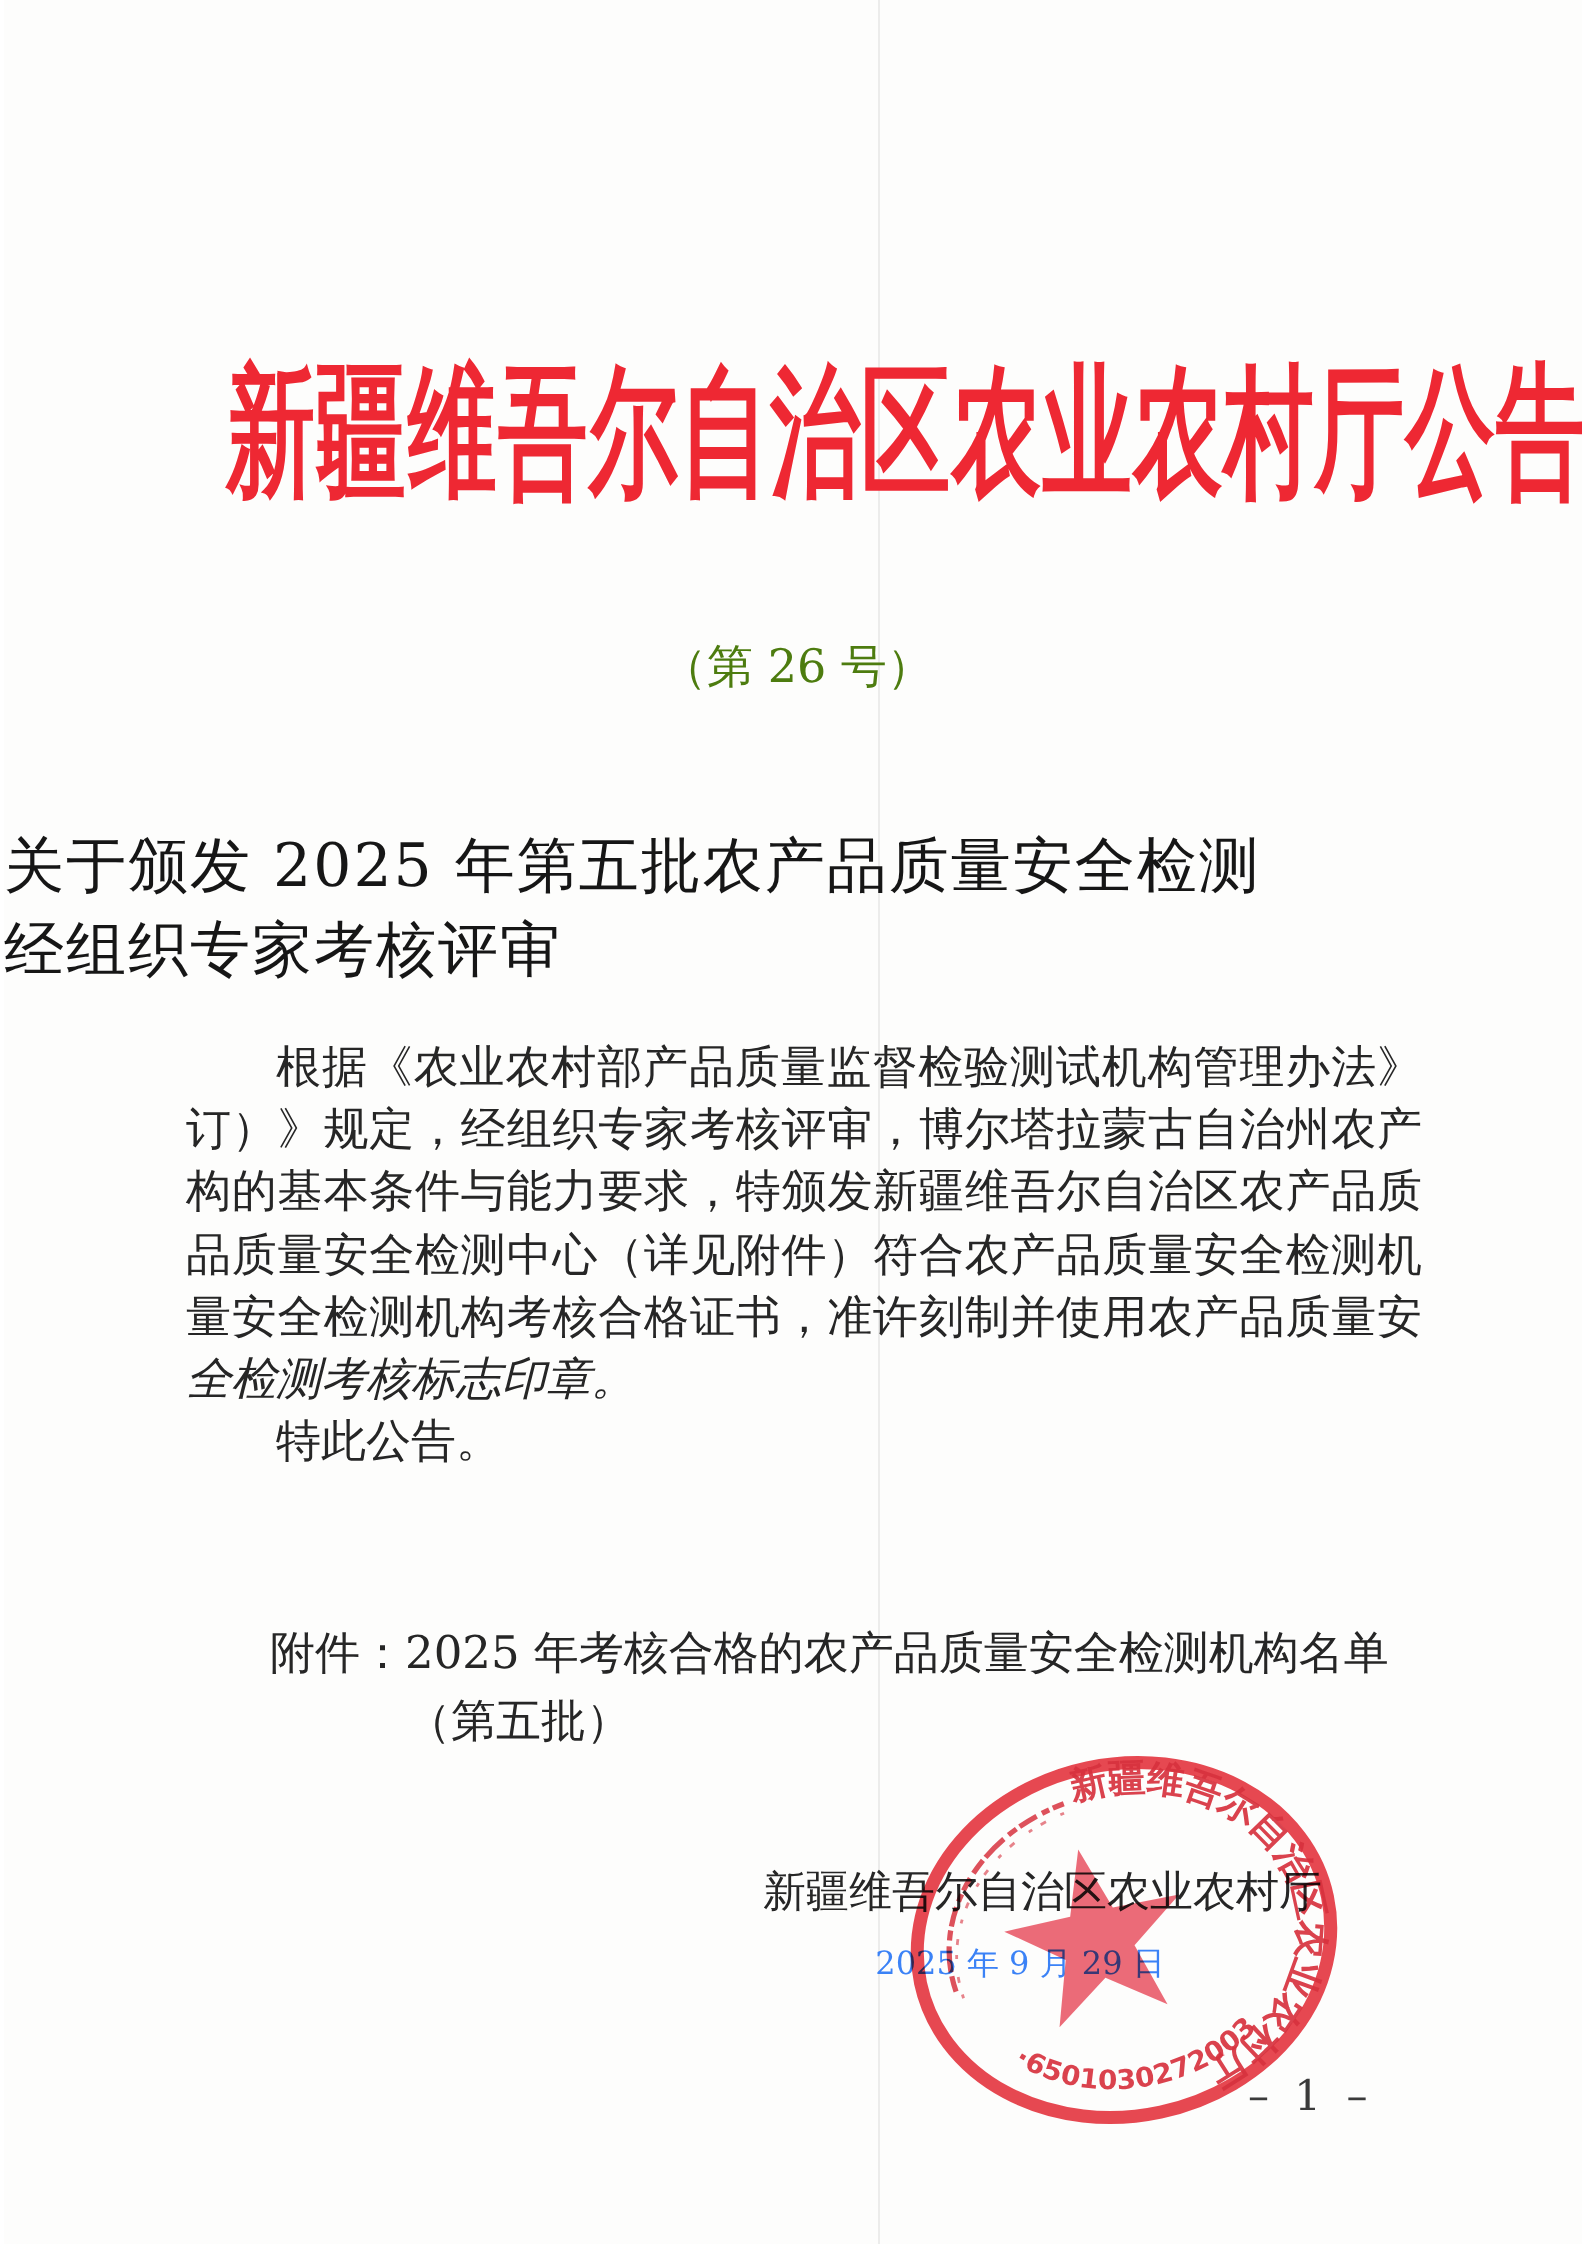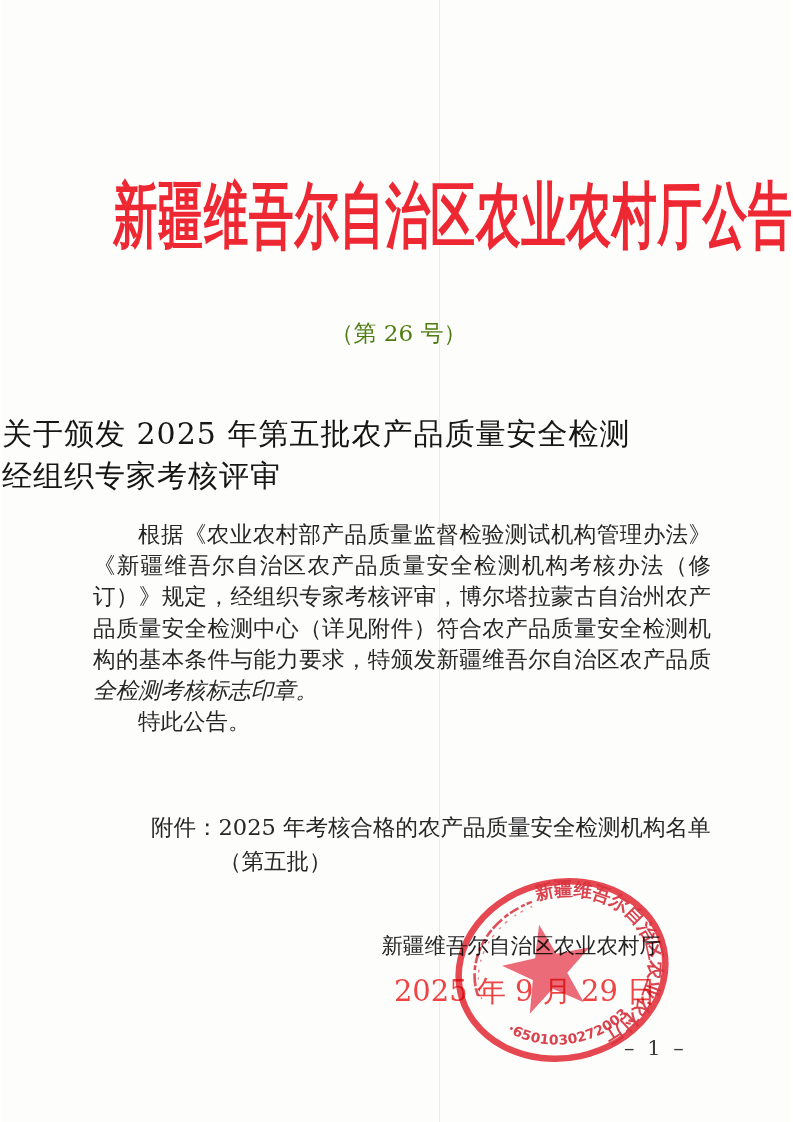--- a/index.html
+++ b/index.html
@@ -32,32 +32,32 @@
   .heading .hl{display:block;}
   .body-text{
     position:absolute;top:519px;left:91px;width:618px;
     font-size:22.5px;line-height:31.2px;color:#262626;
   }
   .body-text .line{text-align:justify;text-align-last:justify;}
   .body-text .line.first{text-indent:2em;}
   .body-text .line.last{text-align:justify;text-align-last:left;font-style:italic;}
   .body-text .closing{text-indent:2em;}
   .attachment{
-    position:absolute;top:810px;left:104px;width:618px;
+    position:absolute;top:810px;left:88px;width:618px;
     font-size:22.5px;line-height:34px;color:#262626;
   }
   .attachment .att1{text-indent:2em;}
   .attachment .att2{padding-left:113px;}
   .signer{
     position:absolute;top:931px;left:0;right:130px;
     text-align:right;font-size:21.5px;color:#262626;white-space:nowrap;
   }
   .sign-date{
-    position:absolute;top:972px;left:523px;transform:translateX(-50%);
-    font-size:29px;color:#ef4444;white-space:nowrap;
+    position:absolute;top:972px;left:508px;transform:translateX(-50%);
+    font-size:16px;color:#3b82f6;white-space:nowrap;
   }
   .page-num{
     position:absolute;top:1036px;left:622px;
     font-size:21px;color:#3a3a3a;letter-spacing:3px;white-space:nowrap;
   }
   .seal{
     position:absolute;left:448px;top:873px;
     mix-blend-mode:multiply;opacity:.93;
   }
   .seal text{font-family:"DejaVu Serif","Liberation Serif",serif;}
@@ -74,24 +74,24 @@
 
   <div class="doc-number">（第 26 号）</div>
 
   <h2 class="heading">
     <span class="hl">关于颁发 2025 年第五批农产品质量安全检测</span>
     <span class="hl">经组织专家考核评审</span>
   </h2>
 
   <div class="body-text">
     <div class="line first">根据《农业农村部产品质量监督检验测试机构管理办法》</div>
-    <div class="line">《新疆维吾尔自治区农产品质量安全检测机构考核办法（修</div>
     <div class="line">订）》规定，经组织专家考核评审，博尔塔拉蒙古自治州农产</div>
+    <div class="line">构的基本条件与能力要求，特颁发新疆维吾尔自治区农产品质</div>
     <div class="line">品质量安全检测中心（详见附件）符合农产品质量安全检测机</div>
-    <div class="line">构的基本条件与能力要求，特颁发新疆维吾尔自治区农产品质</div>
+    <div class="line">量安全检测机构考核合格证书，准许刻制并使用农产品质量安</div>
     <div class="line last">全检测考核标志印章。</div>
     <div class="closing">特此公告。</div>
   </div>
 
   <div class="attachment">
     <div class="att1">附件：2025 年考核合格的农产品质量安全检测机构名单</div>
     <div class="att2">（第五批）</div>
   </div>
 
   <div class="signer">新疆维吾尔自治区农业农村厅</div>

